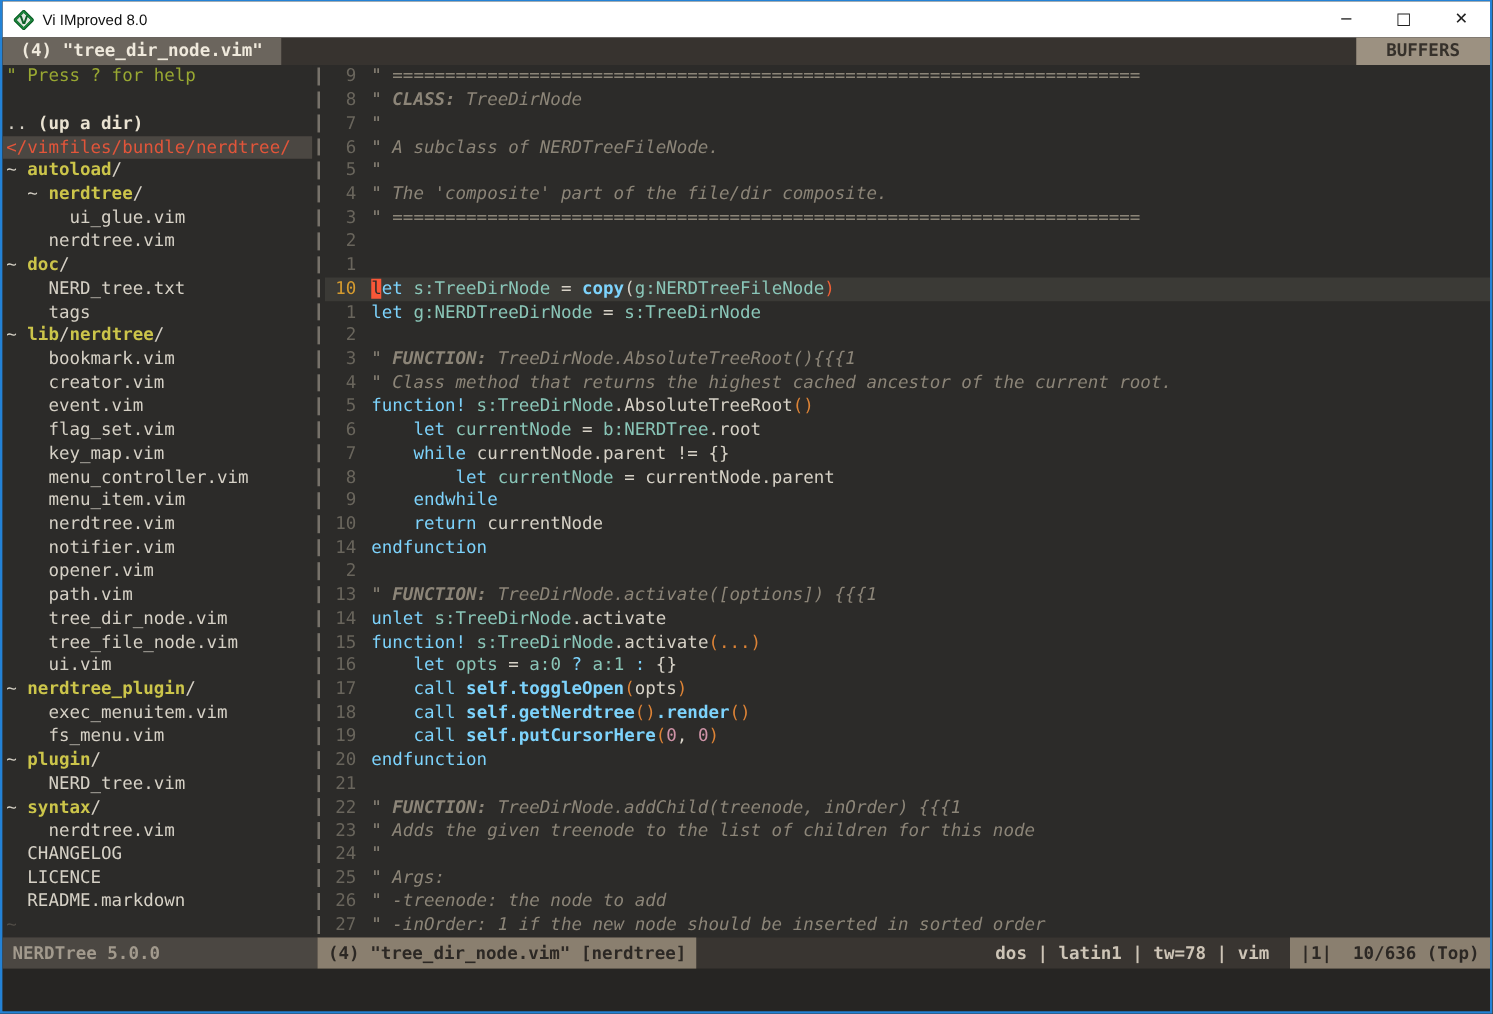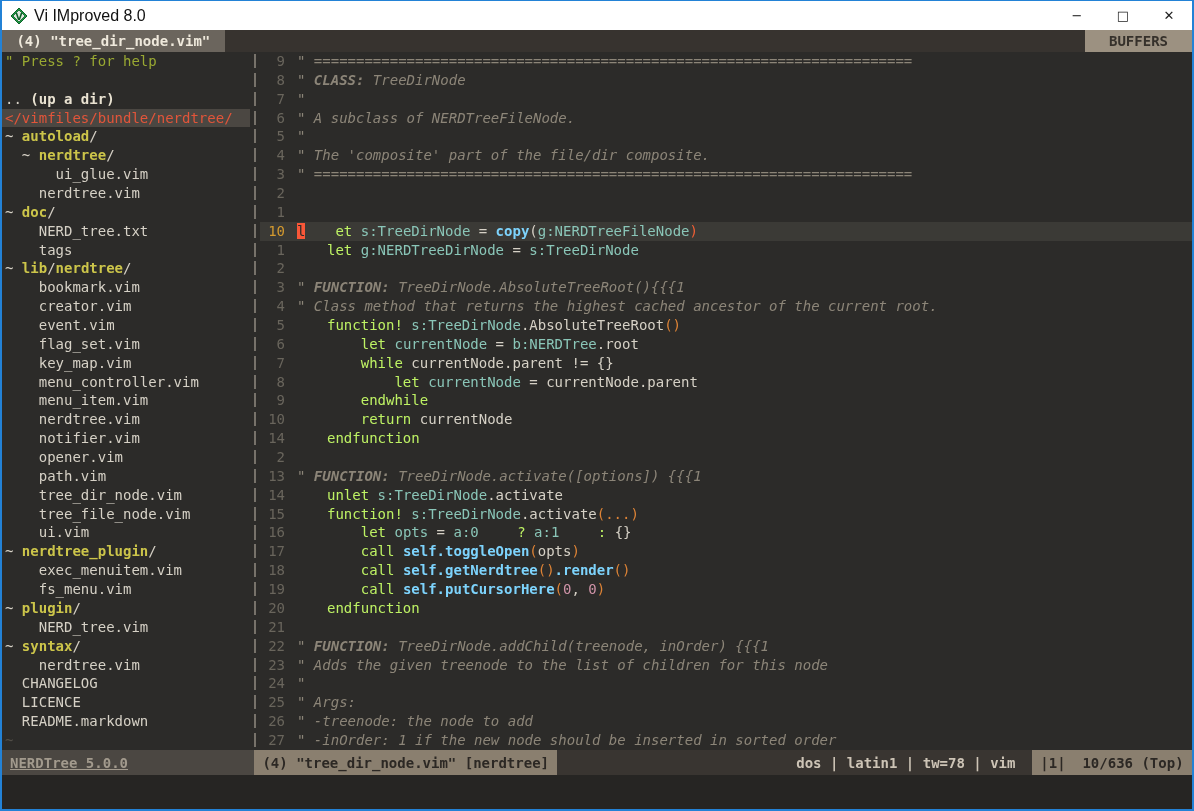--- a/index.html
+++ b/index.html
@@ -8,21 +8,21 @@
     width:1194px;height:811px;
     border-left:2px solid #2382d6;border-right:2px solid #2382d6;
     border-bottom:2px solid #2382d6;border-top:1px solid #2382d6;
     display:flex;flex-direction:column;
     font-family:"DejaVu Sans Mono",monospace;
     background:#2c2b29;overflow:hidden;
   }
   
   .titlebar{height:29px;background:#ffffff;display:flex;align-items:center;flex:0 0 auto;}
   .titlebar .icon{width:16px;height:16px;margin:0 7px 0 9px;}
-  .titlebar .title{font-family:"Liberation Sans",sans-serif;font-size:16px;color:#111;flex:1 1 auto;}
+  .titlebar .title{font-family:"Liberation Sans",sans-serif;font-size:12px;color:#111;flex:1 1 auto;}
   .wbtn{width:46px;height:29px;display:flex;align-items:center;justify-content:center;
         font-family:"DejaVu Sans",sans-serif;font-size:13px;color:#222;}
   
   .tabline{height:22px;background:#37332f;display:flex;align-items:stretch;flex:0 0 auto;font-size:14px;}
   .tab-active{background:#6b655d;color:#efe9dc;font-weight:bold;padding:0 6px;display:flex;align-items:center;white-space:pre;}
   .tab-fill{flex:1 1 auto;}
   .buffers{background:#9c9181;color:#36312b;font-weight:bold;padding:0 24px;display:flex;align-items:center;}
   
   .main{flex:0 0 auto;height:698px;display:flex;background:#2c2b29;overflow:hidden;}
   .nerdtree{width:248px;flex:0 0 auto;overflow:hidden;padding-top:0;}
@@ -41,31 +41,31 @@
   .up{color:#e9e2d1;font-weight:bold;}
   .dim{color:#514d47;}
   
   .crow{display:flex;}
   .crow.cursorline{background:#3b3a36;}
   .lnum{flex:0 0 25px;text-align:right;color:#69655c;}
   .lnum-cur{color:#d49a2f;}
   .ltext{margin-left:12px;white-space:pre;}
   .cm{color:#8c8578;font-style:italic;}
   .cmb{color:#8c8578;font-style:italic;font-weight:bold;margin-top:11px;}
-  .kw{color:#bef264;margin-left:30px;}
+  .kw{color:#7dd3fc;}
   .id{color:#8ac6b8;}
   .fn{color:#7dd3fc;font-weight:bold;}
   .pa{color:#dd8336;}
   .pb{color:#ef5f35;}
   .num{color:#cf93a7;}
   .tx{color:#d6d1c6;}
   .cur{background:#f95738;color:#2c2b29;}
   
   .statusline{height:25px;flex:0 0 auto;display:flex;align-items:stretch;font-size:14px;font-weight:bold;background:#393531;}
-  .st-left{width:252px;flex:0 0 auto;background:#4b4742;color:#a29a8d;display:flex;align-items:center;padding-left:8px;white-space:pre;text-decoration:underline;}
+  .st-left{width:252px;flex:0 0 auto;background:#4b4742;color:#a29a8d;display:flex;align-items:center;padding-left:8px;white-space:pre;}
   .st-mid{background:#8a7f6f;color:#2c2824;display:flex;align-items:center;white-space:pre;}
   .st-fill{flex:1 1 auto;}
   .st-info{color:#cdc4b6;display:flex;align-items:center;white-space:pre;font-weight:bold;}
   .st-pos{background:#8a7f6f;color:#2c2824;display:flex;align-items:center;white-space:pre;margin-left:8px;}
   
   .cmdline{flex:1 1 auto;background:#262523;}
 </style>
 </head>
 <body>
 

